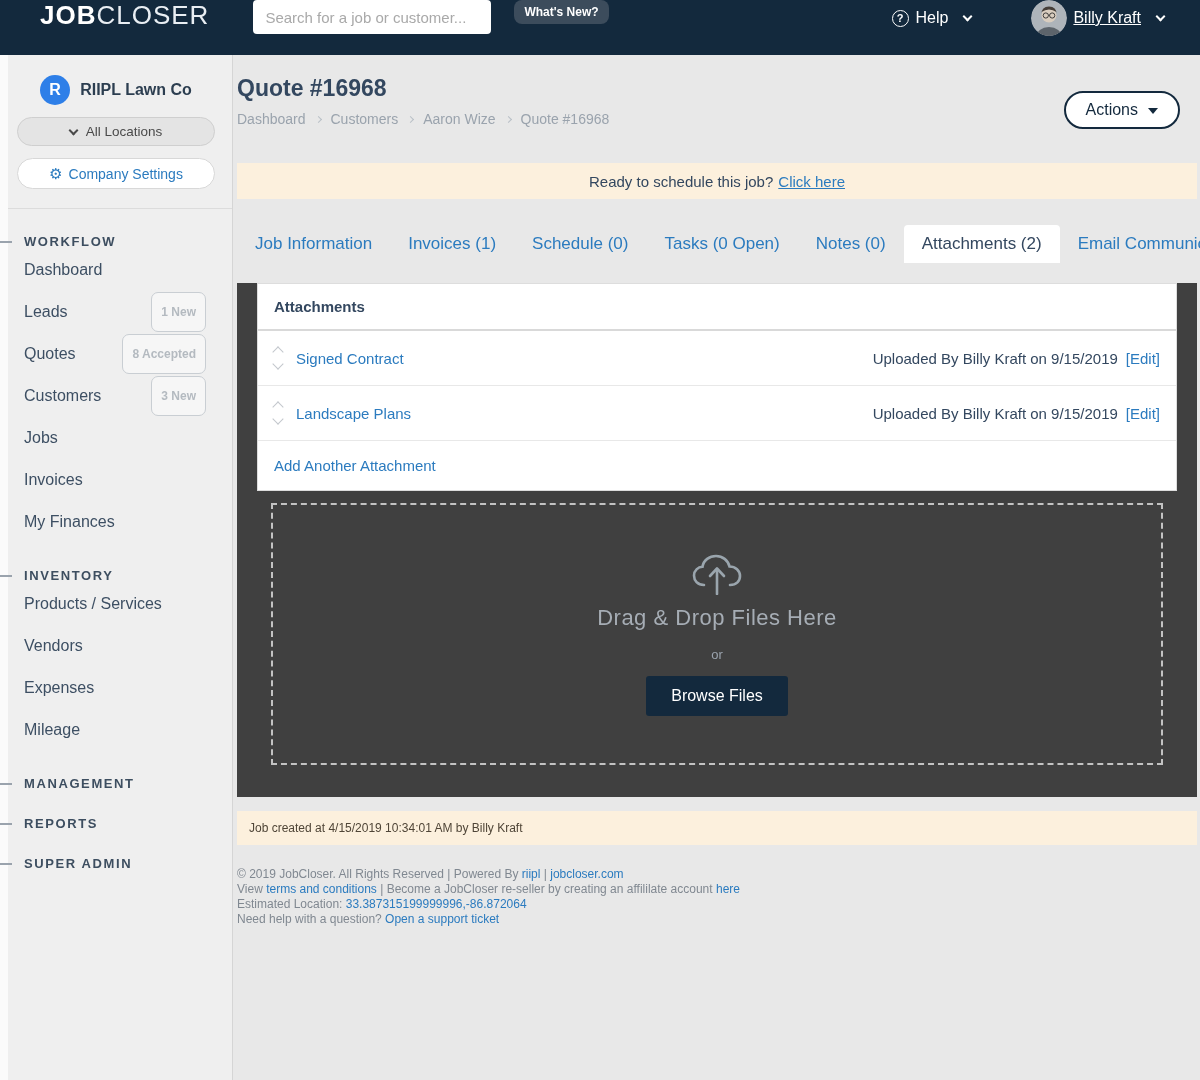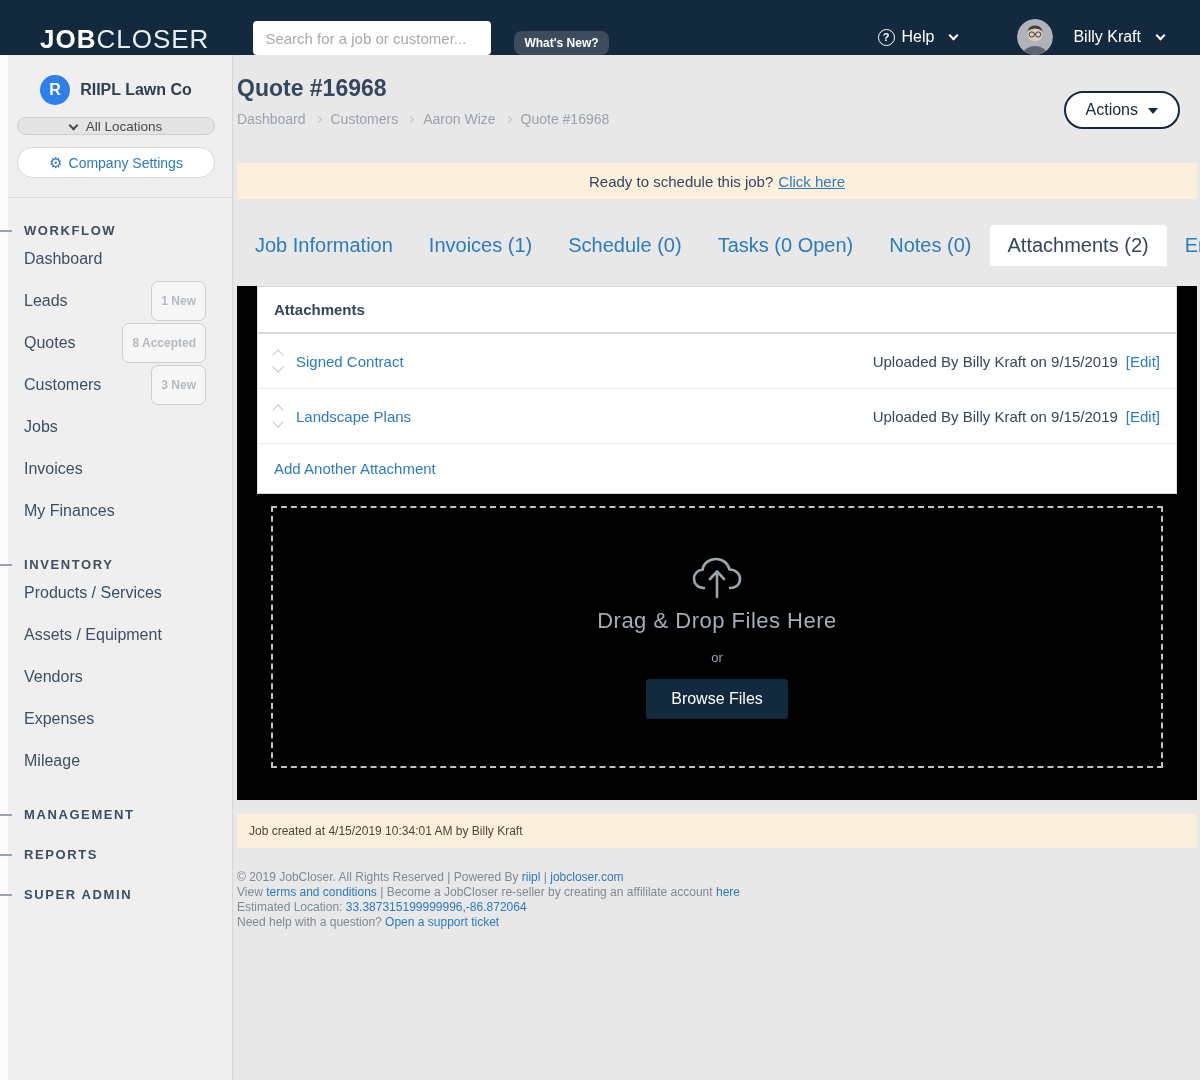--- a/index.html
+++ b/index.html
@@ -1,53 +1,53 @@
 <!DOCTYPE html>
 <html><head>
 <meta charset="utf-8">
 <style>
   * { margin:0; padding:0; box-sizing:border-box; }
   html,body { width:1200px; height:1080px; overflow:hidden;
     font-family:"Liberation Sans", sans-serif; background:#e8e8e8; }
 
   
   .navbar { position:absolute; top:0; left:0; width:1200px; height:55px;
-    background:#13293d; display:flex; align-items:flex-end; z-index:20; }
+    background:#13293d; display:flex; align-items:flex-start; z-index:20; }
   .logo { margin-left:40px; font-size:26px; color:#fff; letter-spacing:1px; cursor:pointer; }
   .logo .bold { font-weight:800; }
   .logo .light { font-weight:300; color:#e9eef3; }
   .search-input { margin-left:44px; width:238px; height:34px; border:none; border-radius:4px;
     padding:0 12px; font-size:15px; color:#333; outline:none; font-family:"Liberation Sans",sans-serif; }
   .search-input::placeholder { color:#a9a9a9; }
   .whats-new { margin-left:23px; background:#3c4c5c; color:#fff; font-size:12px; font-weight:700;
     padding:5px 10px; border-radius:8px; cursor:pointer; }
   .nav-right { margin-left:auto; display:flex; align-items:center; margin-right:36px; }
   .help-wrap { display:flex; align-items:center; color:#fff; cursor:pointer; }
   .help-circle { width:17px; height:17px; border:1.5px solid #fff; border-radius:50%;
     display:flex; align-items:center; justify-content:center; font-size:11px; font-weight:700; }
   .help-label { margin-left:7px; font-size:16px; }
   .chev { display:inline-block; width:7px; height:7px; border-right:2px solid currentColor;
     border-bottom:2px solid currentColor; transform:rotate(45deg); }
   .help-wrap .chev { margin-left:16px; margin-top:-3px; color:#fff; }
   .avatar { width:36px; height:36px; border-radius:50%; overflow:hidden; margin-left:60px; cursor:pointer; flex:none; }
-  .user-wrap { display:flex; align-items:center; color:#fff; margin-left:20px; cursor:pointer; }
+  .user-wrap { display:flex; align-items:center; color:#fff; margin-left:6px; cursor:pointer;text-decoration:underline; }
   .user-name { font-size:16px; }
   .user-wrap .chev { margin-left:16px; margin-top:-3px; }
 
   
   .sidebar { position:absolute; top:55px; left:0; width:233px; bottom:0;
     background:#efefef; border-right:1px solid #d5d5d5; }
   .sidebar-strip { position:absolute; left:0; top:0; width:8px; height:100%; background:#fbfbfb; }
   .company-row { display:flex; align-items:center; justify-content:center; margin-top:20px; cursor:pointer; }
   .company-logo { width:30px; height:30px; border-radius:50%; background:#2e7fe8; color:#fff;
     font-weight:700; font-size:16px; display:flex; align-items:center; justify-content:center; }
   .company-name { margin-left:10px; font-size:16px; font-weight:600; color:#2c3e50; }
   .pill { margin:12px auto 0; width:198px; border-radius:16px; display:flex; align-items:center;
     justify-content:center; cursor:pointer; font-size:13.5px; position:relative; z-index:2;}
-  .pill-locations { height:18px; background:#e4e4e4; border:1px solid #cfcfcf; color:#4a4a4a; }
+  .pill-locations { height:29px; background:#e4e4e4; border:1px solid #cfcfcf; color:#4a4a4a; }
   .pill-locations .chev { color:#4a4a4a; margin-right:9px; margin-top:-2px; }
   .pill-settings { height:31px; background:#fff; border:1px solid #d8d8d8; color:#2b7bbf; font-size:14px; }
   .gear { font-size:15px; margin-right:6px; line-height:1; }
   .side-divider { border-top:1px solid #dcdcdc; margin-top:19px; }
   .section-header { position:relative; margin-top:25px; padding-left:24px; font-size:13px; font-weight:700;
     letter-spacing:1.6px; color:#3d4e60; cursor:pointer; }
   .section-dash { position:absolute; left:0; top:7px; width:12px; border-top:2px dashed #9aa3ad; }
   .side-item { display:flex; align-items:center; padding-left:24px; padding-right:26px;
     height:42px; font-size:16px; color:#3d4f63; cursor:pointer; }
   .side-badge { margin-left:auto; border:1px solid #c9ced3; border-radius:7px; color:#b4bac0;
@@ -66,24 +66,24 @@
     font-size:16px; color:#13293d; }
   .caret-down { width:0; height:0; border-left:5px solid transparent; border-right:5px solid transparent;
     border-top:6px solid #13293d; margin-left:10px; margin-top:2px; }
 
   .banner { margin-top:36px; background:#fcf0dd; height:36px; display:flex; align-items:center;
     justify-content:center; font-size:15px; color:#33475f; }
   .banner a, .link { color:#2b7bbf; cursor:pointer; text-decoration:none; }
   .banner .link { margin-left:5px; text-decoration:underline; }
 
   .tabs { margin-top:26px; display:flex; }
-  .tab { padding:9px 18px; font-size:20px; color:#2b7bbf; cursor:pointer; white-space:nowrap; }
+  .tab { padding:9px 18px; font-size:17px; color:#2b7bbf; cursor:pointer; white-space:nowrap; }
   .tab.active { background:#fff; color:#33475f; border-radius:4px 4px 0 0; }
 
-  .panel { background:#000000; padding-bottom:2px; }
+  .panel { background:#404040; padding-bottom:2px; }
   .attach-card { margin:20px 20px 0; border:1px solid #ddd; background:#fff; }
   .attach-header { padding:14px 16px; font-size:15px; font-weight:700; color:#33475f;
     border-bottom:2px solid #d9d9d9; }
   .attach-row { display:flex; align-items:center; padding:12px 16px; min-height:55px;
     border-bottom:1px solid #e8e8e8; }
   .reorder { display:flex; flex-direction:column; margin-right:14px; color:#c3c7cc; }
   .reorder .up { width:8px; height:8px; border-left:1.5px solid currentColor; border-top:1.5px solid currentColor;
     transform:rotate(45deg); cursor:pointer; }
   .reorder .down { width:8px; height:8px; border-left:1.5px solid currentColor; border-top:1.5px solid currentColor;
     transform:rotate(225deg); margin-top:4px; cursor:pointer; }
@@ -192,23 +192,20 @@
   </div>
 
   <div class="section-header">
     <span class="section-dash"></span>
     <span>INVENTORY</span>
   </div>
   <div class="side-item">
     <span>Products / Services</span>
   </div>
   <div class="side-item">
-    <span>Assets / Equipment</span>
-  </div>
-  <div class="side-item">
     <span>Vendors</span>
   </div>
   <div class="side-item">
     <span>Expenses</span>
   </div>
   <div class="side-item">
     <span>Mileage</span>
   </div>
 
   <div class="section-header">

